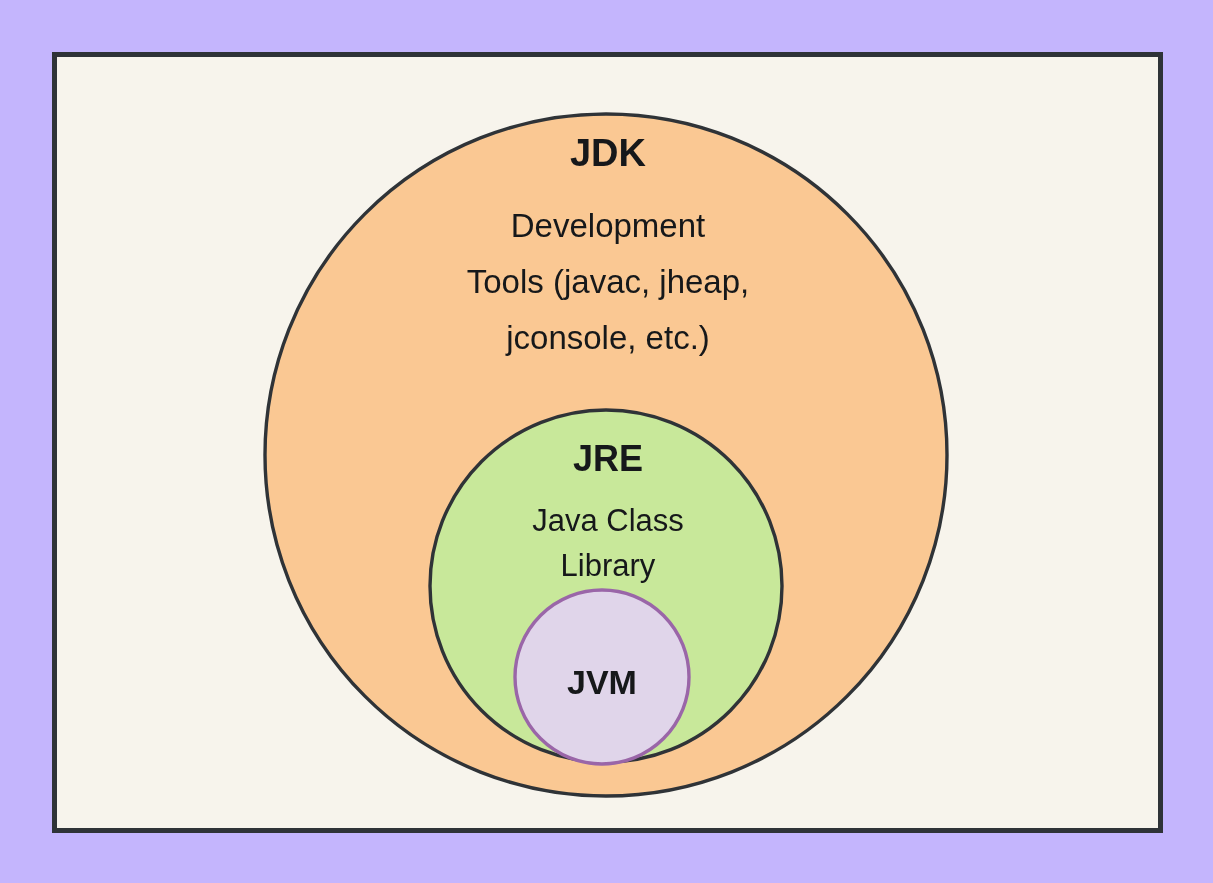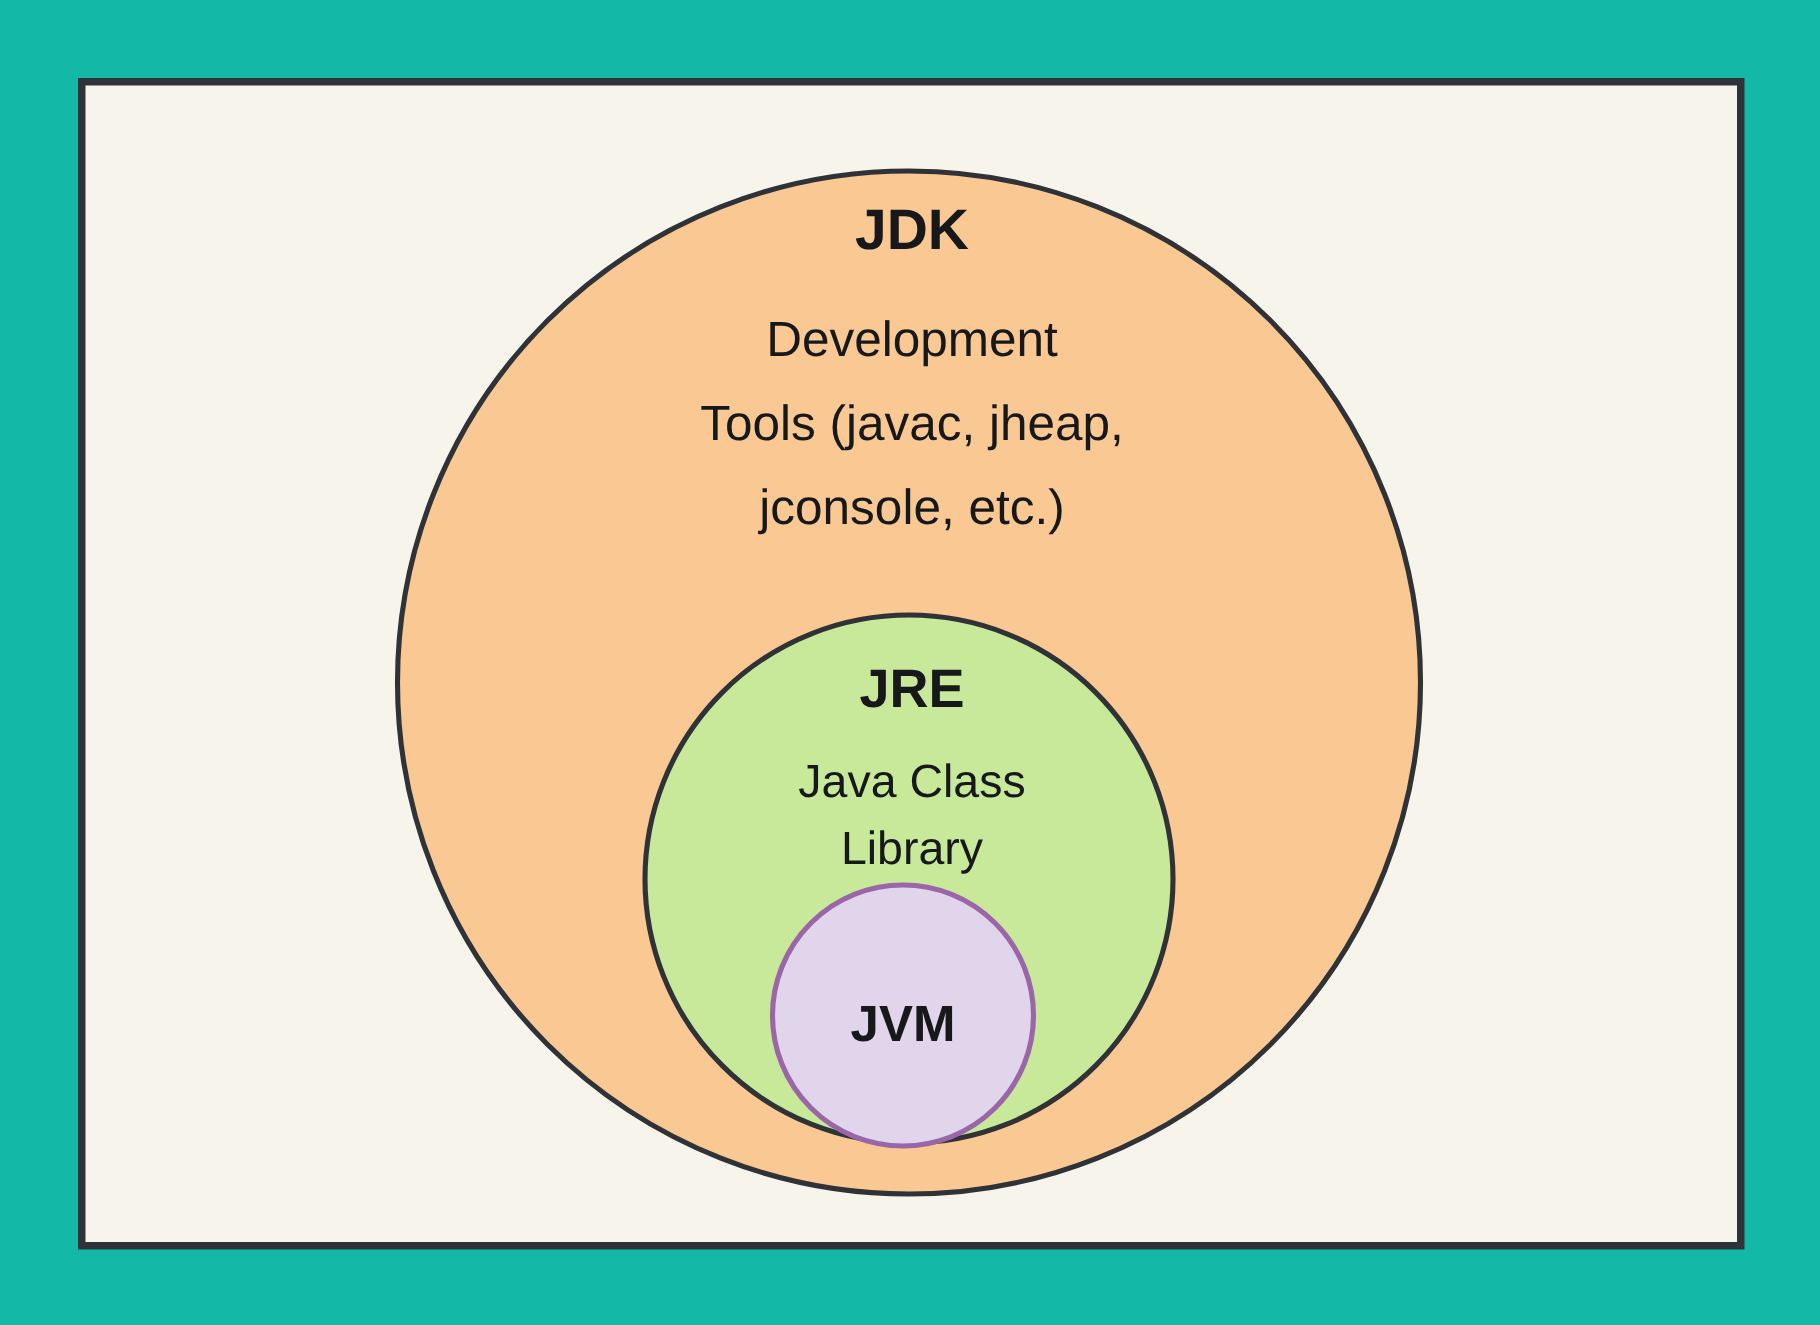--- a/index.html
+++ b/index.html
@@ -12,21 +12,21 @@
     width: 1213px;
     height: 883px;
     font-family: "Liberation Sans", sans-serif;
     -webkit-font-smoothing: antialiased;
     overflow: hidden;
   }
   #diagram-root {
     position: relative;
     width: 1213px;
     height: 883px;
-    background: #14b8a6;
+    background: #c4b5fd;
   }
   #venn-svg {
     position: absolute;
     left: 0;
     top: 0;
     display: block;
   }
   .circle-label-bold {
     font-family: "Liberation Sans", sans-serif;
     font-weight: bold;

